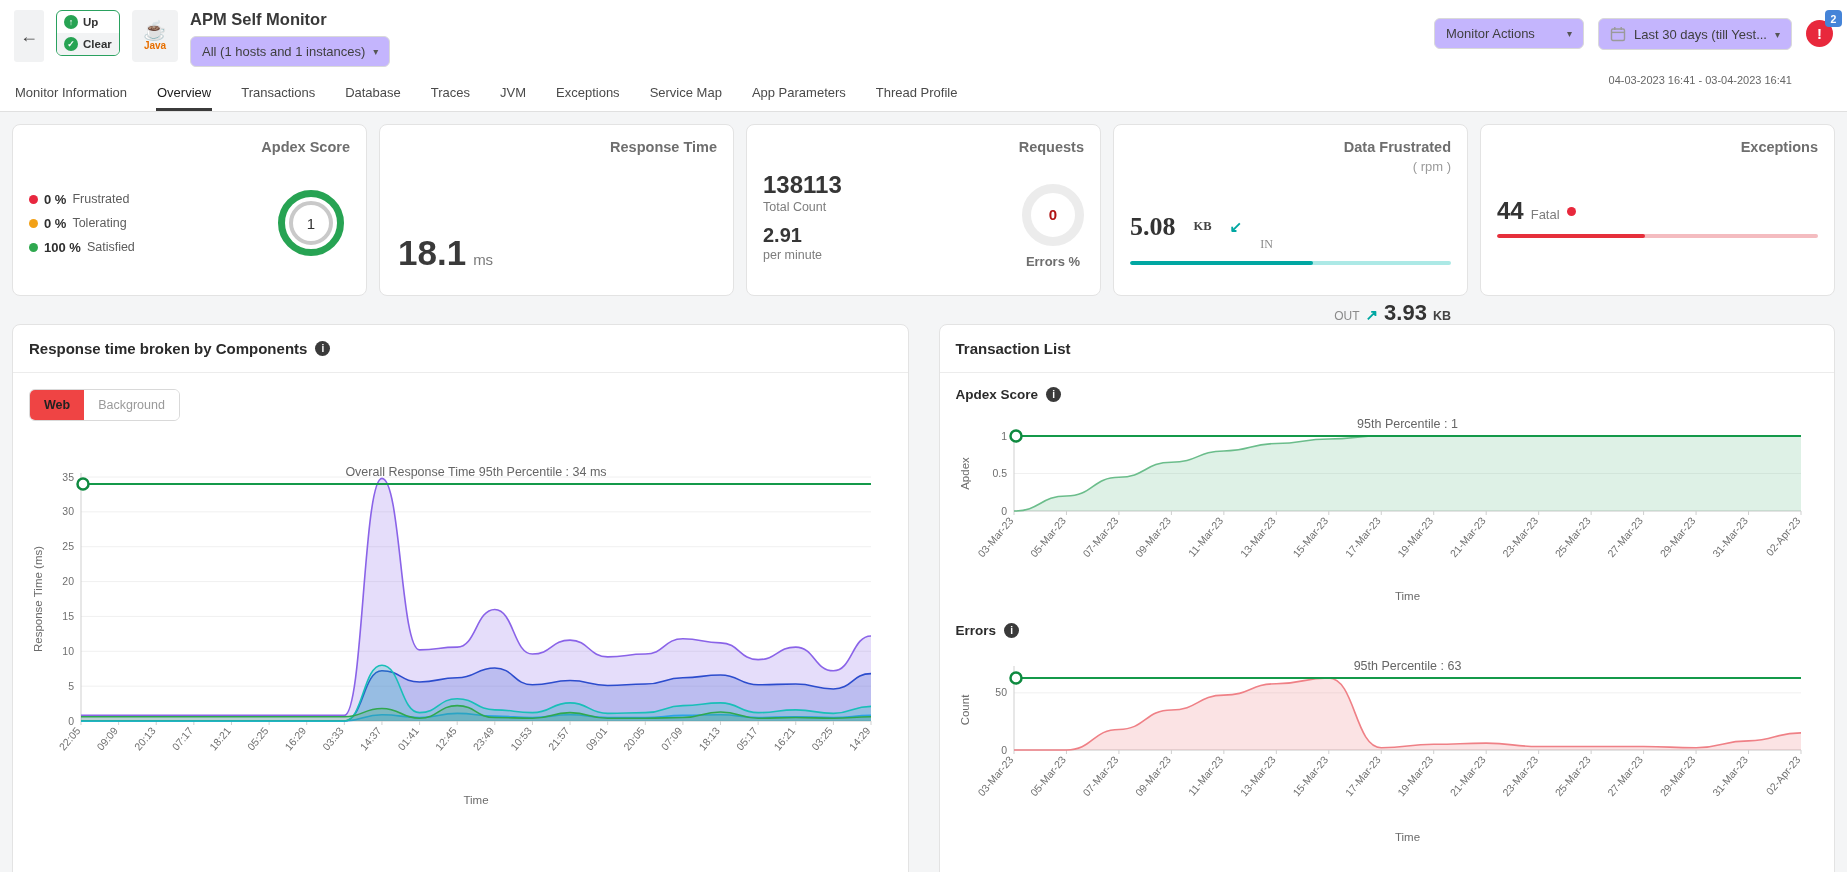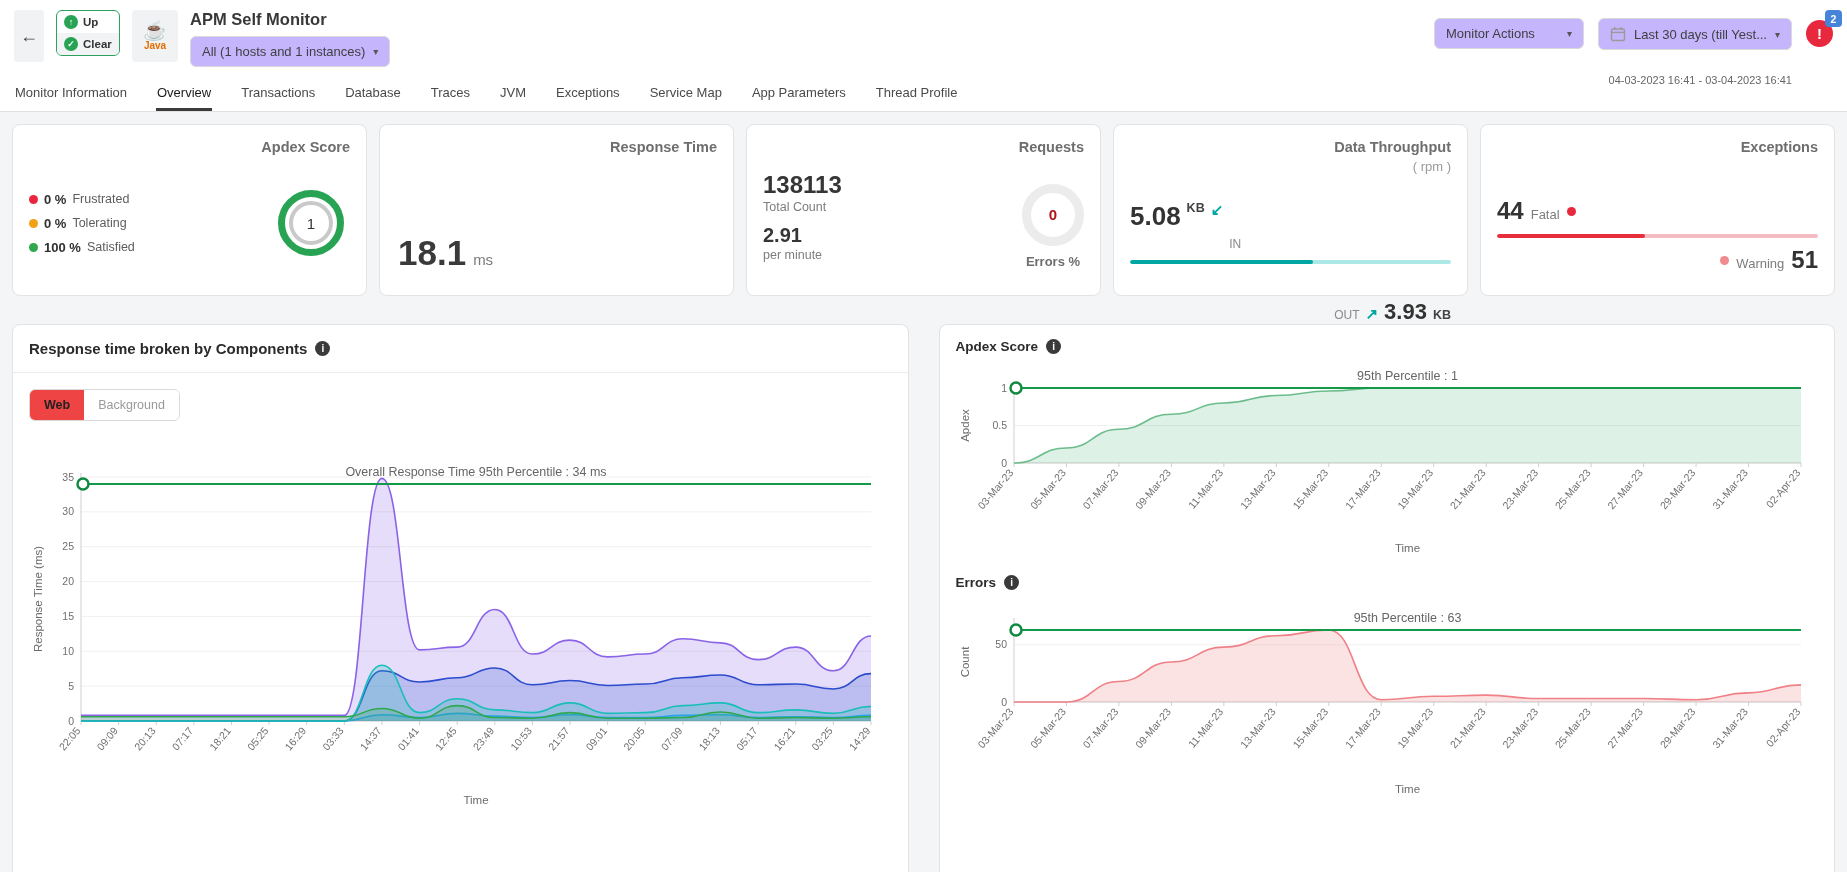--- a/index.html
+++ b/index.html
@@ -72,21 +72,21 @@
   .req-body { display:flex; justify-content:space-between; align-items:center; height:100%; padding-top:22px; }
   .req-num { font-size:24px; font-weight:700; color:#363636; }
   .req-lbl { font-size:12.5px; color:#7d7d7d; margin:1px 0 10px 0; }
   .req-num2 { font-size:20px; font-weight:700; color:#363636; }
   .req-ring-wrap { display:flex; flex-direction:column; align-items:center; gap:8px; margin-top:10px; }
   .req-ring { width:62px; height:62px; border-radius:50%; border:9px solid #ececec;
     display:flex; align-items:center; justify-content:center; font-size:15px; font-weight:700; color:#b01414; }
   .req-err { font-size:13px; font-weight:700; color:#6e6e6e; }
 
   .dt-body { padding-top:62px; }
-  .dt-row { display:flex; align-items:flex-start; gap:6px; }
+  .dt-row { display:flex; align-items:center; gap:18px;font-family:Liberation Serif, serif; }
   .dt-num { font-size:26px; font-weight:700; color:#333; }
   .dt-unit { font-size:12.5px; font-weight:700; color:#444; }
   .dt-dir { font-size:12px; color:#8a8a8a;margin-top:36px; }
   .io-arrow { font-weight:700; font-size:15px; }
   .bar { height:4px; border-radius:2px; margin:9px 0 8px 0; overflow:hidden; }
   .bar > span { display:block; height:100%; border-radius:2px; }
   .dt-out { display:flex; align-items:baseline; gap:6px; justify-content:flex-end; }
   .dt-num2 { font-size:22px; font-weight:700; color:#333; }
 
   .ex-body { padding-top:58px; }
@@ -243,21 +243,21 @@
           <div class="req-ring">
             <span>0</span>
           </div>
           <div class="req-err">Errors %</div>
         </div>
       </div>
     </div>
 
     <div class="card">
       <div class="card-title">
-        <div>Data Throughput</div>
+        <div>Data Frustrated</div>
         <div class="card-sub">( rpm )</div>
       </div>
       <div class="dt-body">
         <div class="dt-row">
           <span class="dt-num">5.08</span>
           <span class="dt-unit">KB</span>
           <span class="io-arrow" style="color: rgb(0, 167, 162);">↙</span>
           <span class="dt-dir">IN</span>
         </div>
         <div class="bar" style="background: rgb(172, 233, 230);">
@@ -275,25 +275,20 @@
     <div class="card">
       <div class="card-title">Exceptions</div>
       <div class="ex-body">
         <div class="ex-row">
           <span class="ex-num">44</span>
           <span class="ex-lbl">Fatal</span>
           <span class="ex-dot" style="background: rgb(232, 40, 60);"></span>
         </div>
         <div class="bar" style="background: rgb(244, 188, 192);">
           <span style="background: rgb(230, 47, 59); width: 46%;"></span>
-        </div>
-        <div class="ex-row right">
-          <span class="ex-dot" style="background: rgb(240, 138, 143);"></span>
-          <span class="ex-lbl">Warning</span>
-          <span class="ex-num">51</span>
         </div>
       </div>
     </div>
 
   </section>
 
   <section class="panels">
 
     <div class="panel">
       <div class="panel-hd">
@@ -381,20 +376,23 @@
             <line class="pct" x1="52" x2="842" y1="52.971428571428575" y2="52.971428571428575"></line>
             <circle class="pctdot" cx="54" cy="52.971428571428575" r="5.5"></circle>
             <text class="pctlabel" x="447" y="44.971428571428575" text-anchor="middle">Overall Response Time 95th Percentile : 34 ms</text>
             <text class="alabel" transform="translate(13,168) rotate(-90)" text-anchor="middle">Response Time (ms)</text>
             <text class="alabel" x="447" y="373" text-anchor="middle">Time</text>
           </svg>
       </div>
     </div>
 
     <div class="panel">
+      <div class="panel-hd">
+        <span class="panel-title">Transaction List</span>
+      </div>
       <div class="sub-hd">
         <span class="sub-title">Apdex Score</span>
         <span class="info">i</span>
       </div>
       <div class="chart-wrap">
         <svg width="860" height="195">
             <line class="grid" x1="58" x2="845" y1="101" y2="101"></line>
             <text class="tick" x="51" y="104.5" text-anchor="end">0</text>
             <line class="grid" x1="58" x2="845" y1="63.5" y2="63.5"></line>
             <text class="tick" x="51" y="67" text-anchor="end">0.5</text>

